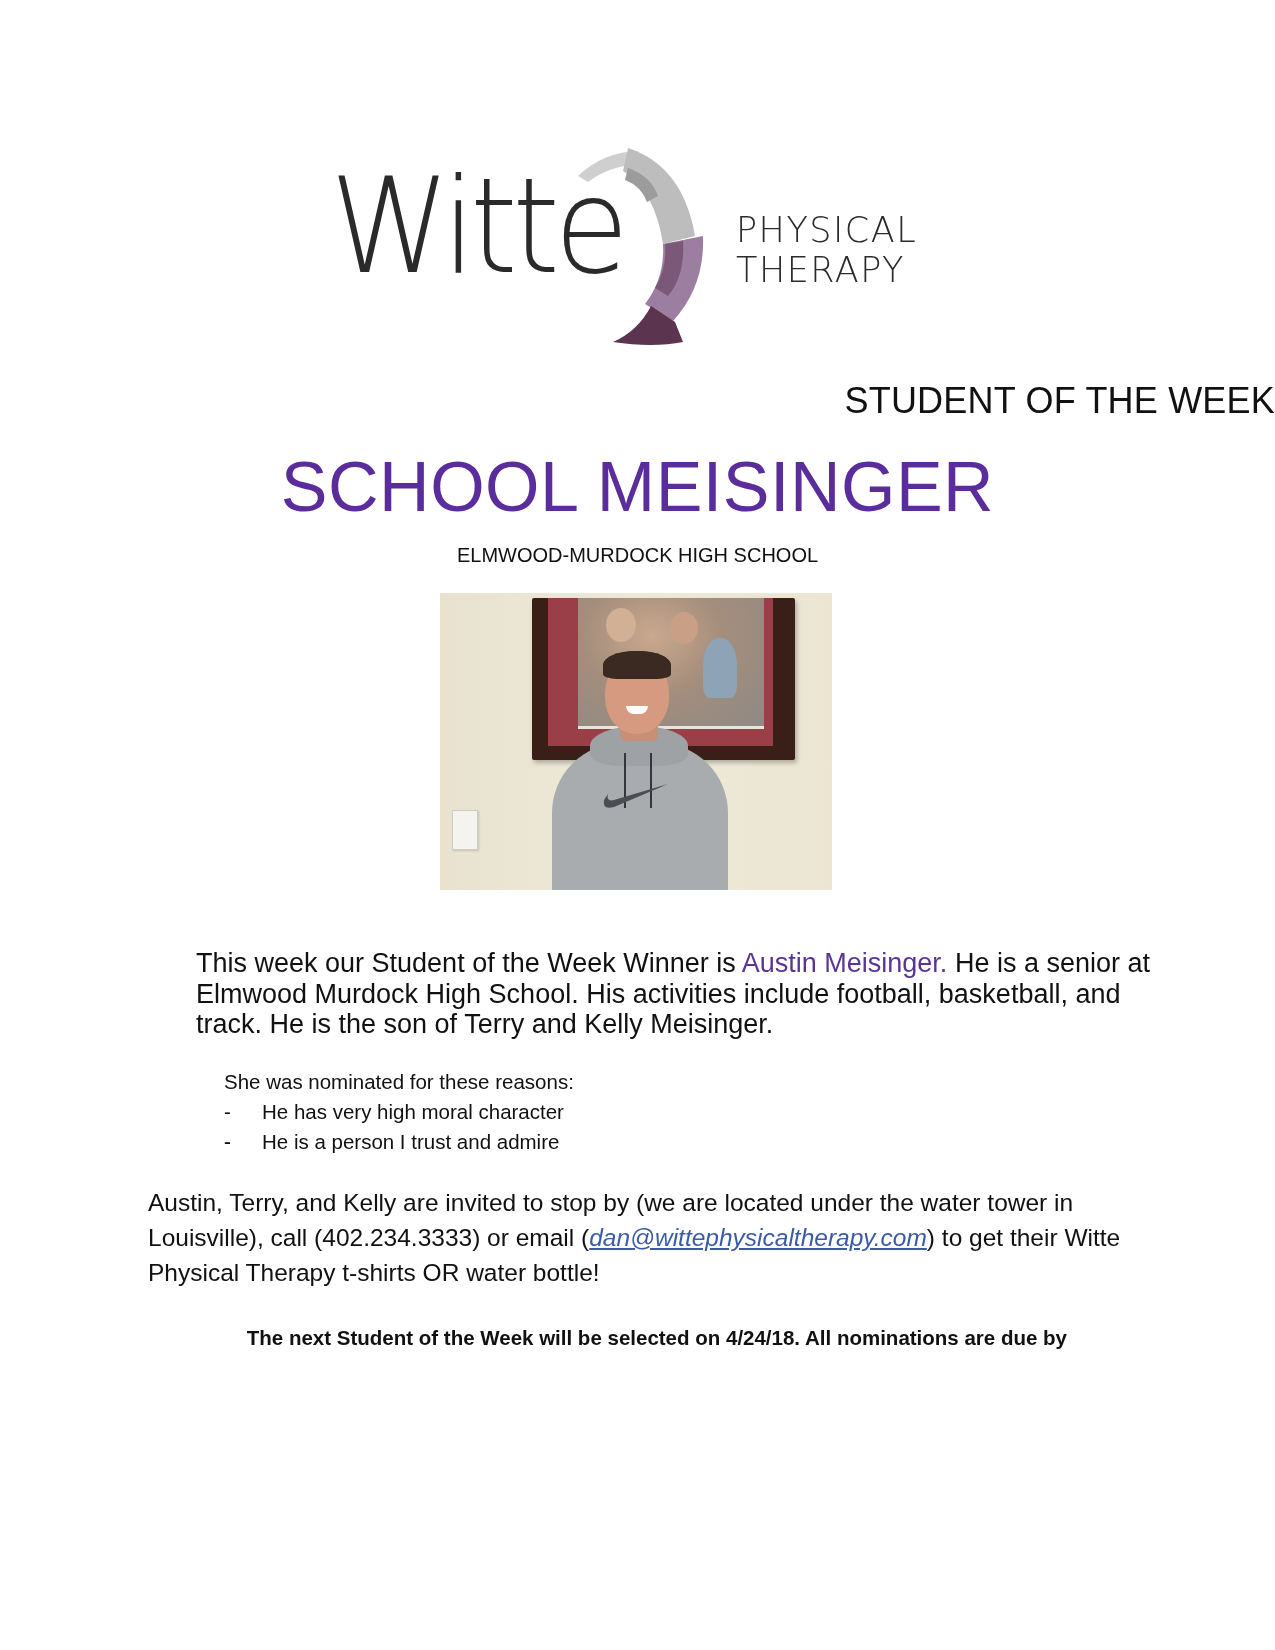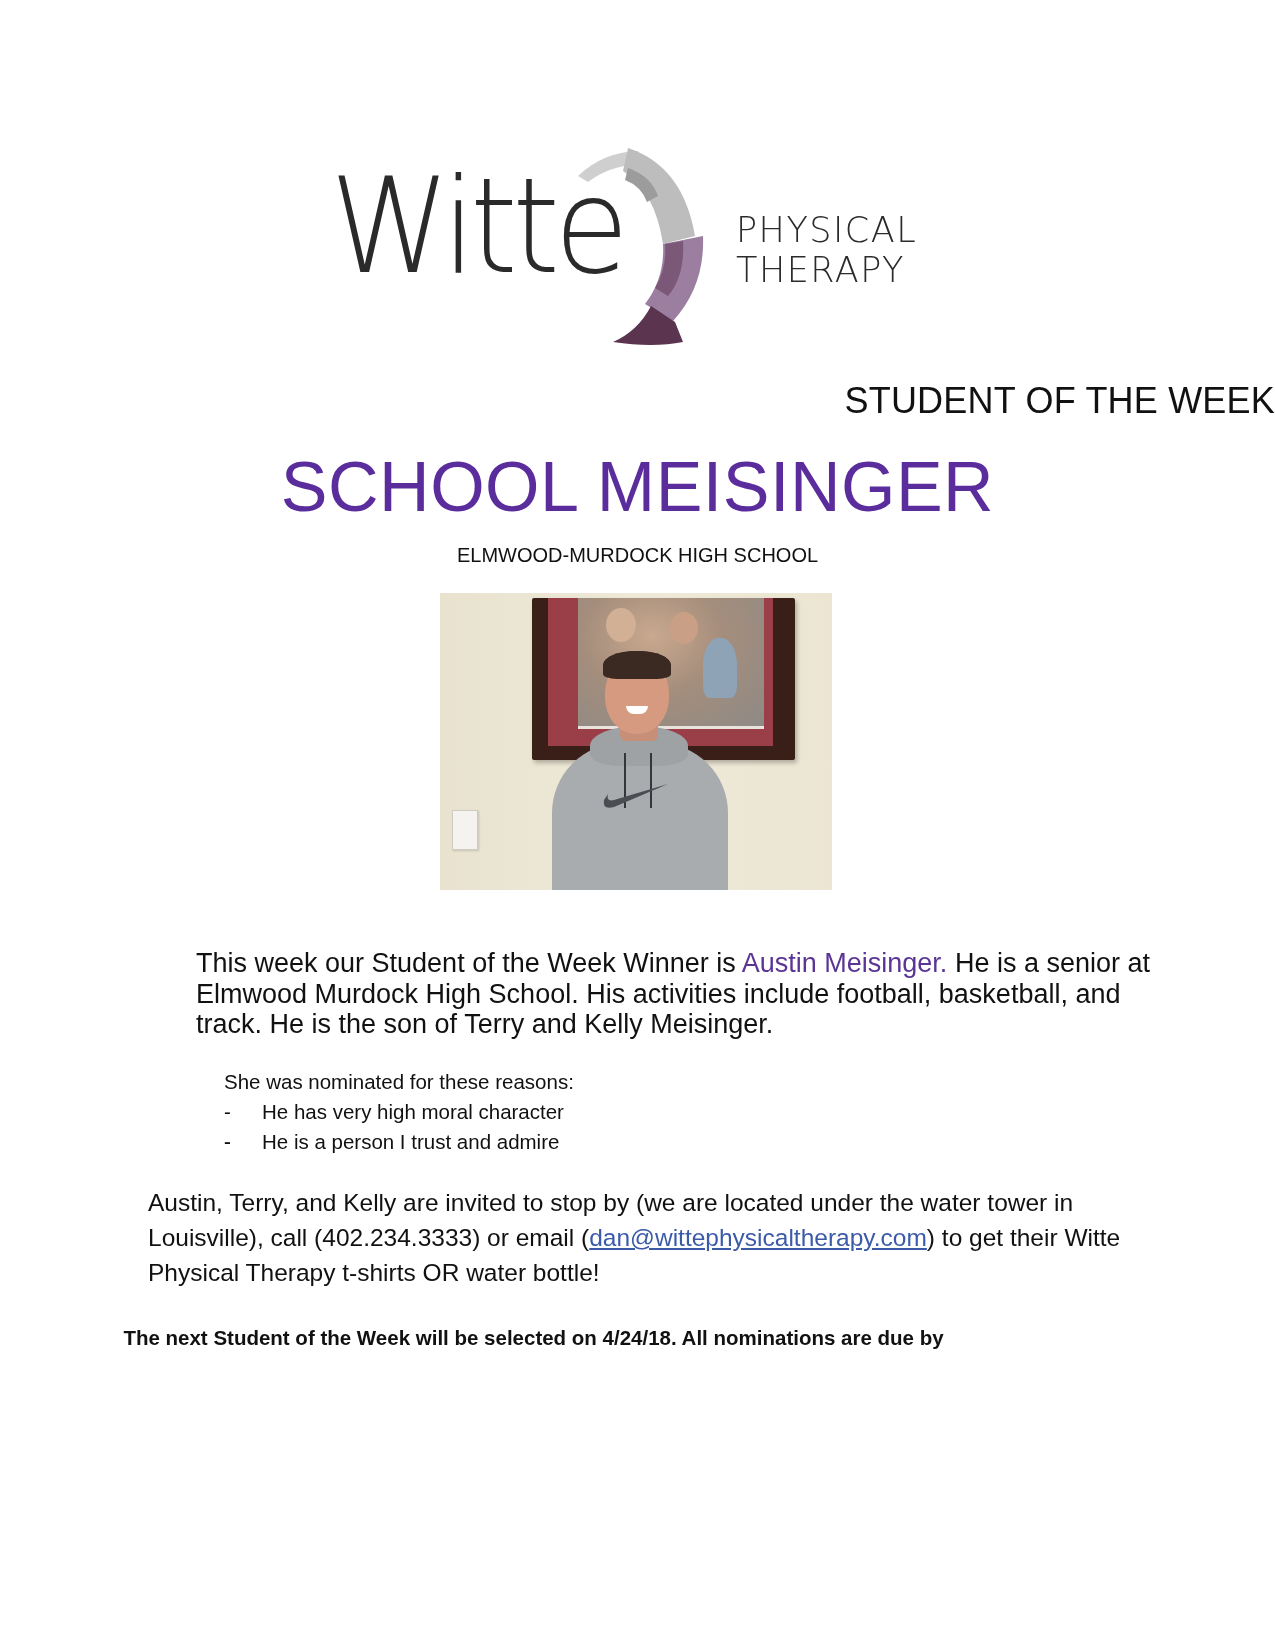--- a/index.html
+++ b/index.html
@@ -100,24 +100,24 @@
       left: 224px; top: 1043px; width: 800px;
       font-family: "Liberation Sans", sans-serif; font-size: 20.5px; line-height: 30px; color: #111; margin-top: 24px;
     }
     .reason-item { position: relative; padding-left: 38px; white-space: nowrap; }
     .reason-dash { position: absolute; left: 0; top: 0; }
 
     .invite {
       left: 148px; top: 1185px; width: 1000px;
       font-family: "Liberation Sans", sans-serif; font-size: 24.5px; line-height: 35px; color: #111;
     }
-    .email-link { color: #3b5ba9; text-decoration: underline; }
+    .email-link { color: #3b5ba9; text-decoration: underline; font-style: italic; }
 
     .footer-note {
-      left: 0; width: 1067px; top: 1323px; text-align: center;
+      left: 0; width: 1067px; top: 1323px; text-align: right;
       font-family: "Liberation Sans", sans-serif; font-weight: bold;
       font-size: 20.5px; line-height: 30px; color: #111;
     }
   </style>
 </head>
 <body>
 
 <div class="abs logo">
   <div class="logo-word">Witte</div>
   <svg class="logo-arc" viewBox="0 0 180 200">

